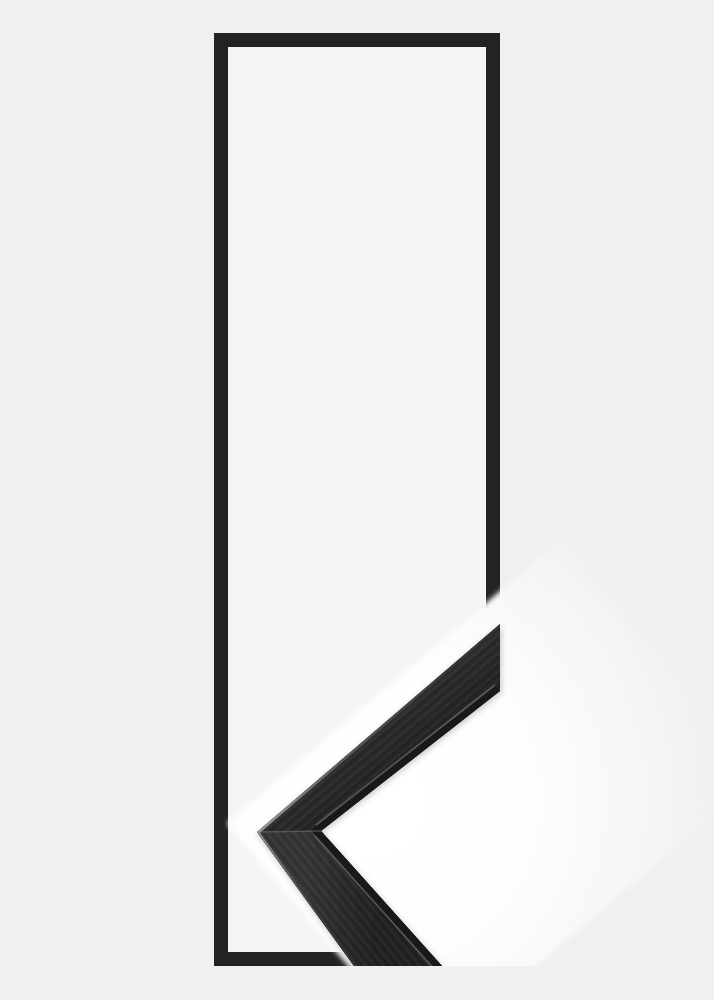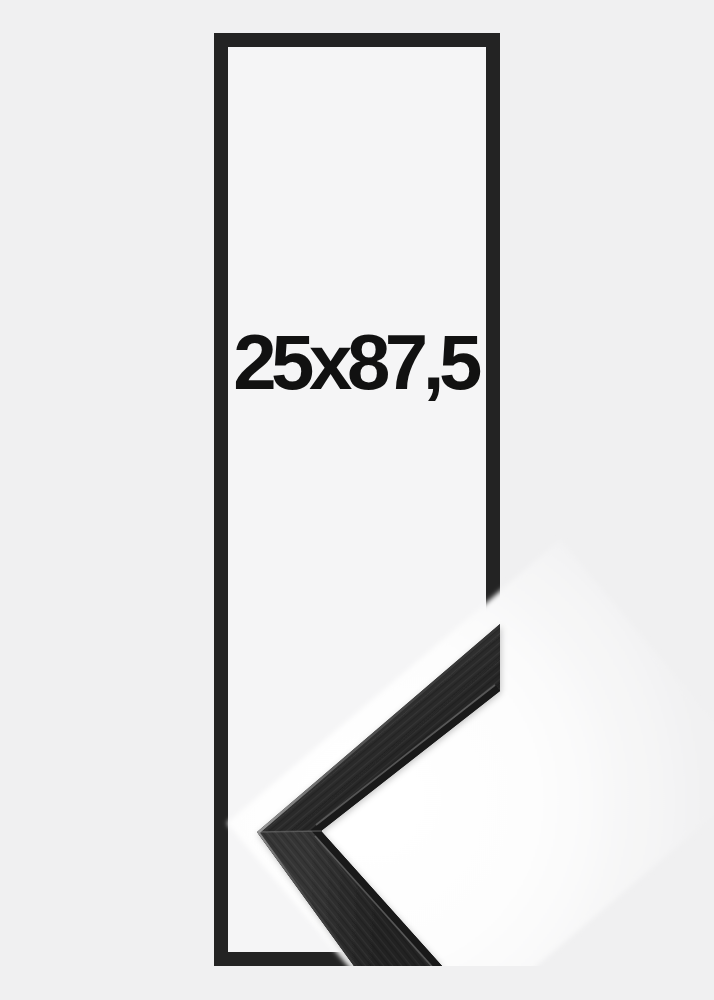--- a/index.html
+++ b/index.html
@@ -126,14 +126,13 @@
 
         <polyline points="500,691 321,831 442,966" fill="none" stroke="#191919" stroke-width="14"></polyline>
         <line x1="495" y1="685" x2="316" y2="825" stroke="#868686" stroke-width="1.7" opacity="0.5"></line>
         <line x1="315" y1="836" x2="436" y2="971" stroke="#868686" stroke-width="1.7" opacity="0.5"></line>
 
         <line x1="257" y1="832" x2="321" y2="831" stroke="#a0a0a0" stroke-width="1.5" opacity="0.35"></line>
       </g>
     </g>
   </svg>
 
-  <div class="size-label">25x87,5</div>
 </div>
 
 </body></html>

